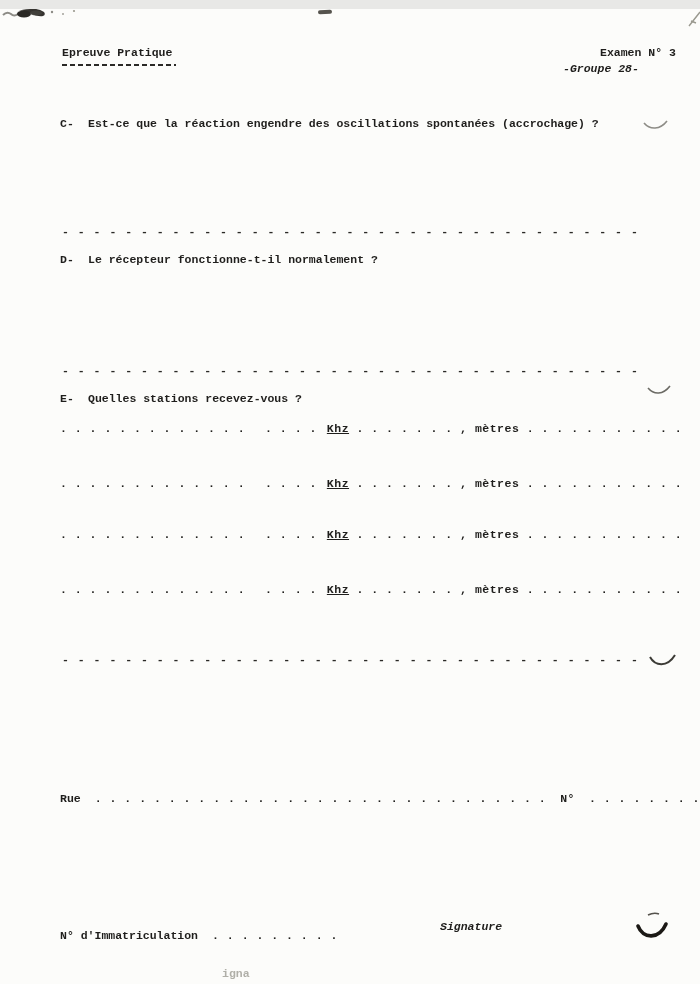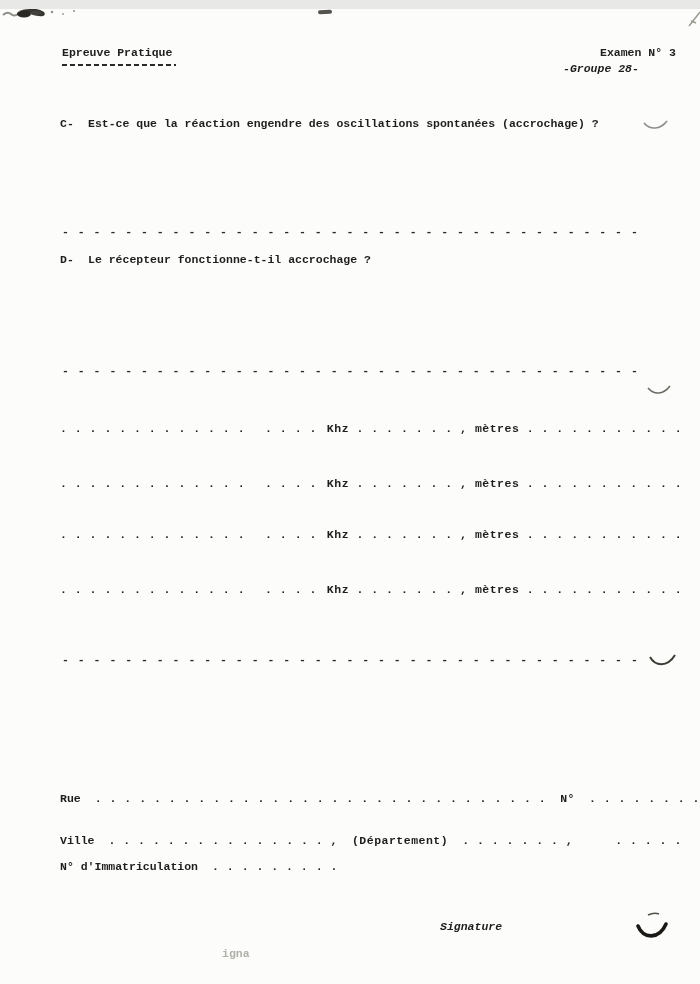--- a/index.html
+++ b/index.html
@@ -20,21 +20,21 @@
     position:absolute;left:62px;top:55px;width:114px;height:2px;
     background:repeating-linear-gradient(90deg,#2a2926 0 5px,transparent 5px 8px);
   }
   .sep{
     position:absolute;left:62px;width:590px;height:14px;
     overflow:hidden;letter-spacing:1px;color:#2a2926;
   }
   .qlabel{display:inline-block;width:28px;}
   .row-gap1{display:inline-block;width:20px;}
   .row-gap2{display:inline-block;width:10px;}
-  .khz{}
+  .khz{text-decoration:underline;}
   .dots{letter-spacing:.5px;}
   .footer-dots{margin-left:14px;letter-spacing:.5px;}
   .bleed{color:#a3a29a;opacity:.85;}
   svg{position:absolute;display:block;}
 </style>
 </head>
 <body>
 
 <div class="page">
 
@@ -65,25 +65,28 @@
     <span class="qlabel">C-</span><span>Est-ce que la réaction engendre des oscillations spontanées (accrochage) ?</span>
   </div>
 
   <svg width="28" height="16" style="left:642px;top:108px;" viewBox="0 0 28 16">
     <path d="M2,6 C8,13 18,13 25,4" fill="none" stroke="#8d8c86" stroke-width="1.6"></path>
   </svg>
 
   <div class="sep" style="top:216px;">- - - - - - - - - - - - - - - - - - - - - - - - - - - - - - - - - - - - - - - - - - - - - - - - - -</div>
 
   <div class="abs" style="left:60px;top:244px;">
-    <span class="qlabel">D-</span><span>Le récepteur fonctionne-t-il accrochage ?</span>
+    <span class="qlabel">D-</span><span>Le récepteur fonctionne-t-il normalement ?</span>
   </div>
 
   <div class="sep" style="top:355px;">- - - - - - - - - - - - - - - - - - - - - - - - - - - - - - - - - - - - - - - - - - - - - - - - - -</div>
 
+  <div class="abs" style="left:60px;top:383px;">
+    <span class="qlabel">E-</span><span>Quelles stations recevez-vous ?</span>
+  </div>
 
   <svg width="28" height="16" style="left:646px;top:374px;" viewBox="0 0 28 16">
     <path d="M2,5 C8,12 17,12 24,3" fill="none" stroke="#6b6a64" stroke-width="1.6"></path>
   </svg>
 
   <div class="abs dots" style="left:60px;top:413px;">
     <span>. . . . . . . . . . . . .</span><span class="row-gap1"></span><span>. . . .</span><span class="row-gap2"></span><span class="khz">Khz</span> <span>. . . . . . . ,</span> <span>mètres</span> <span>. . . . . . . . . . .</span>
   </div>
 
   <div class="abs dots" style="left:60px;top:468px;">
@@ -103,30 +106,27 @@
   <svg width="30" height="22" style="left:648px;top:640px;" viewBox="0 0 30 22">
     <path d="M2,8 C7,17 19,19 27,6" fill="none" stroke="#3c3b36" stroke-width="2"></path>
   </svg>
 
 
 
   <div class="abs" style="left:60px;top:783px;">
     <span>Rue</span><span class="footer-dots">. . . . . . . . . . . . . . . . . . . . . . . . . . . . . . .</span><span class="footer-dots">N°</span><span class="footer-dots">. . . . . . . . .</span>
   </div>
 
-  <div class="abs" style="left:60px;top:825px;">
-    <span>Ville</span><span class="footer-dots">. . . . . . . . . . . . . . . ,</span><span class="footer-dots">(Département)</span><span class="footer-dots">. . . . . . . ,</span><span style="margin-left:42px;" class="dots">. . . . .</span>
-  </div>
 
-  <div class="abs" style="left:60px;top:851px;">
+  <div class="abs" style="left:60px;top:920px;">
     <span>N° d'Immatriculation</span><span class="footer-dots">. . . . . . . . .</span>
   </div>
 
   <div class="abs" style="left:440px;top:911px;font-style:italic;">Signature</div>
 
   <svg width="42" height="40" style="left:632px;top:898px;" viewBox="0 0 42 40">
     <path d="M16,8 q6,-3 11,-1" fill="none" stroke="#55524c" stroke-width="1.6"></path>
     <path d="M6,19 C11,32 27,33 34,17" fill="none" stroke="#1b1915" stroke-width="3.6" stroke-linecap="round"></path>
   </svg>
 
-  <div class="abs bleed" style="left:222px;top:938px;text-align:right;">igna</div>
+  <div class="abs bleed" style="left:222px;top:958px;text-align:right;">igna</div>
 
 </div>
 
 </body></html>

